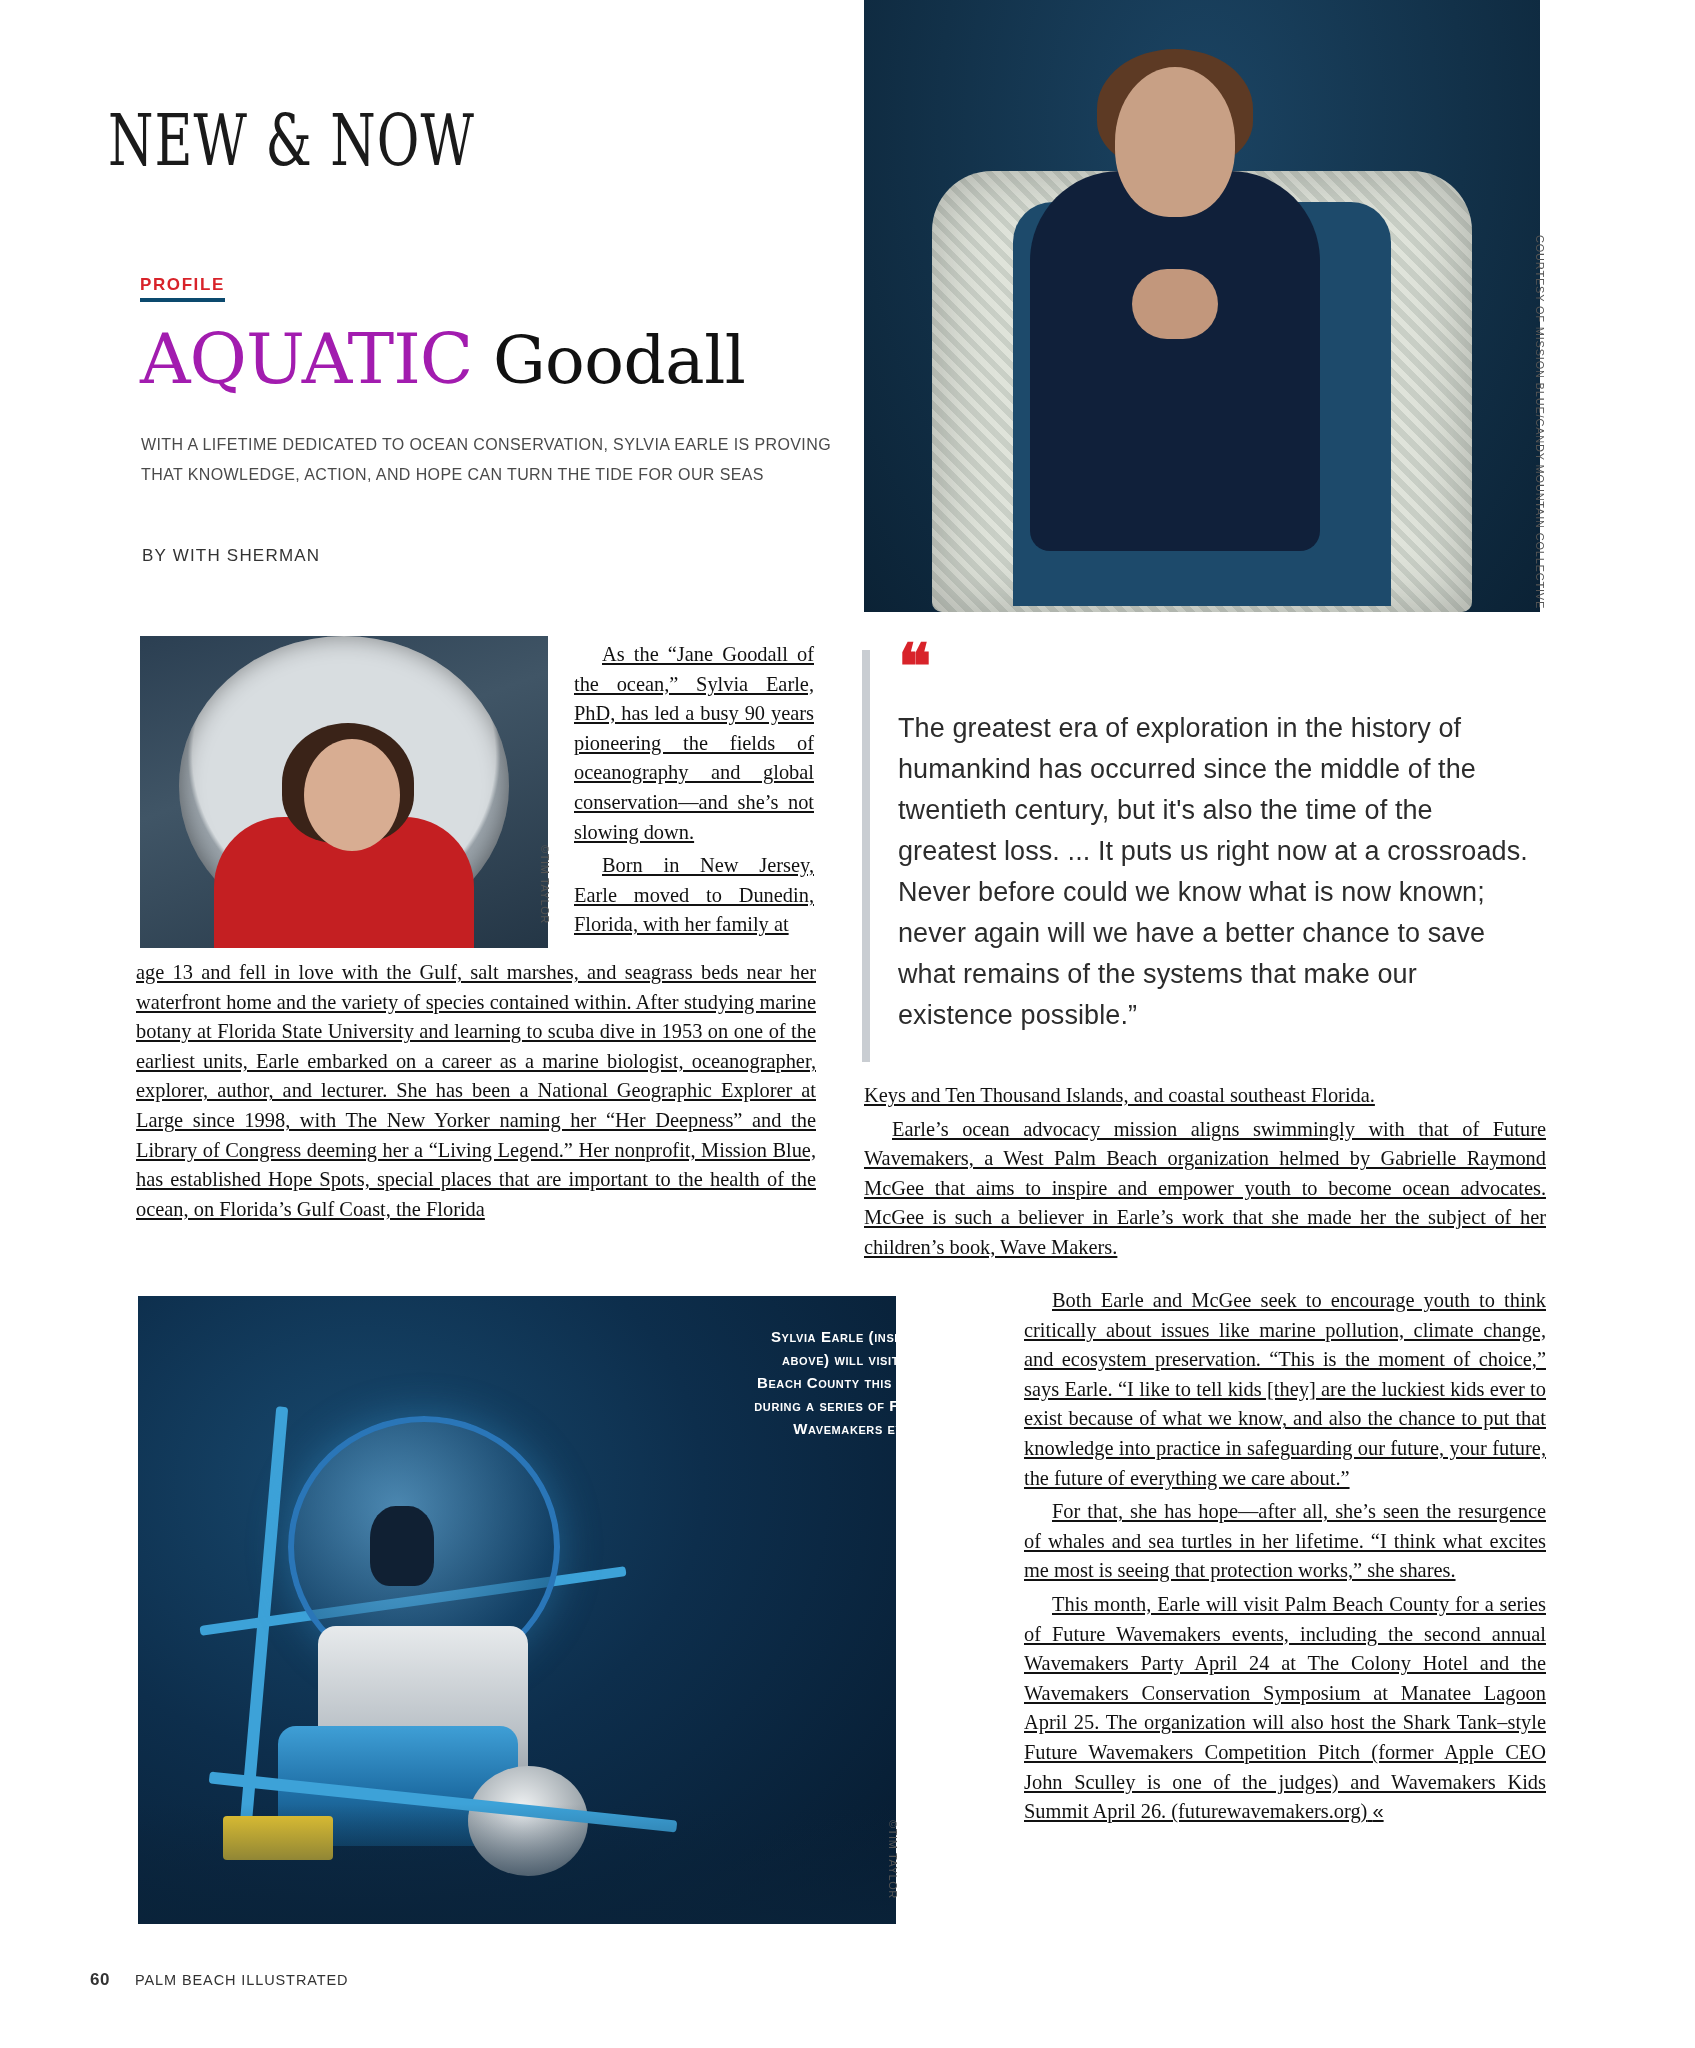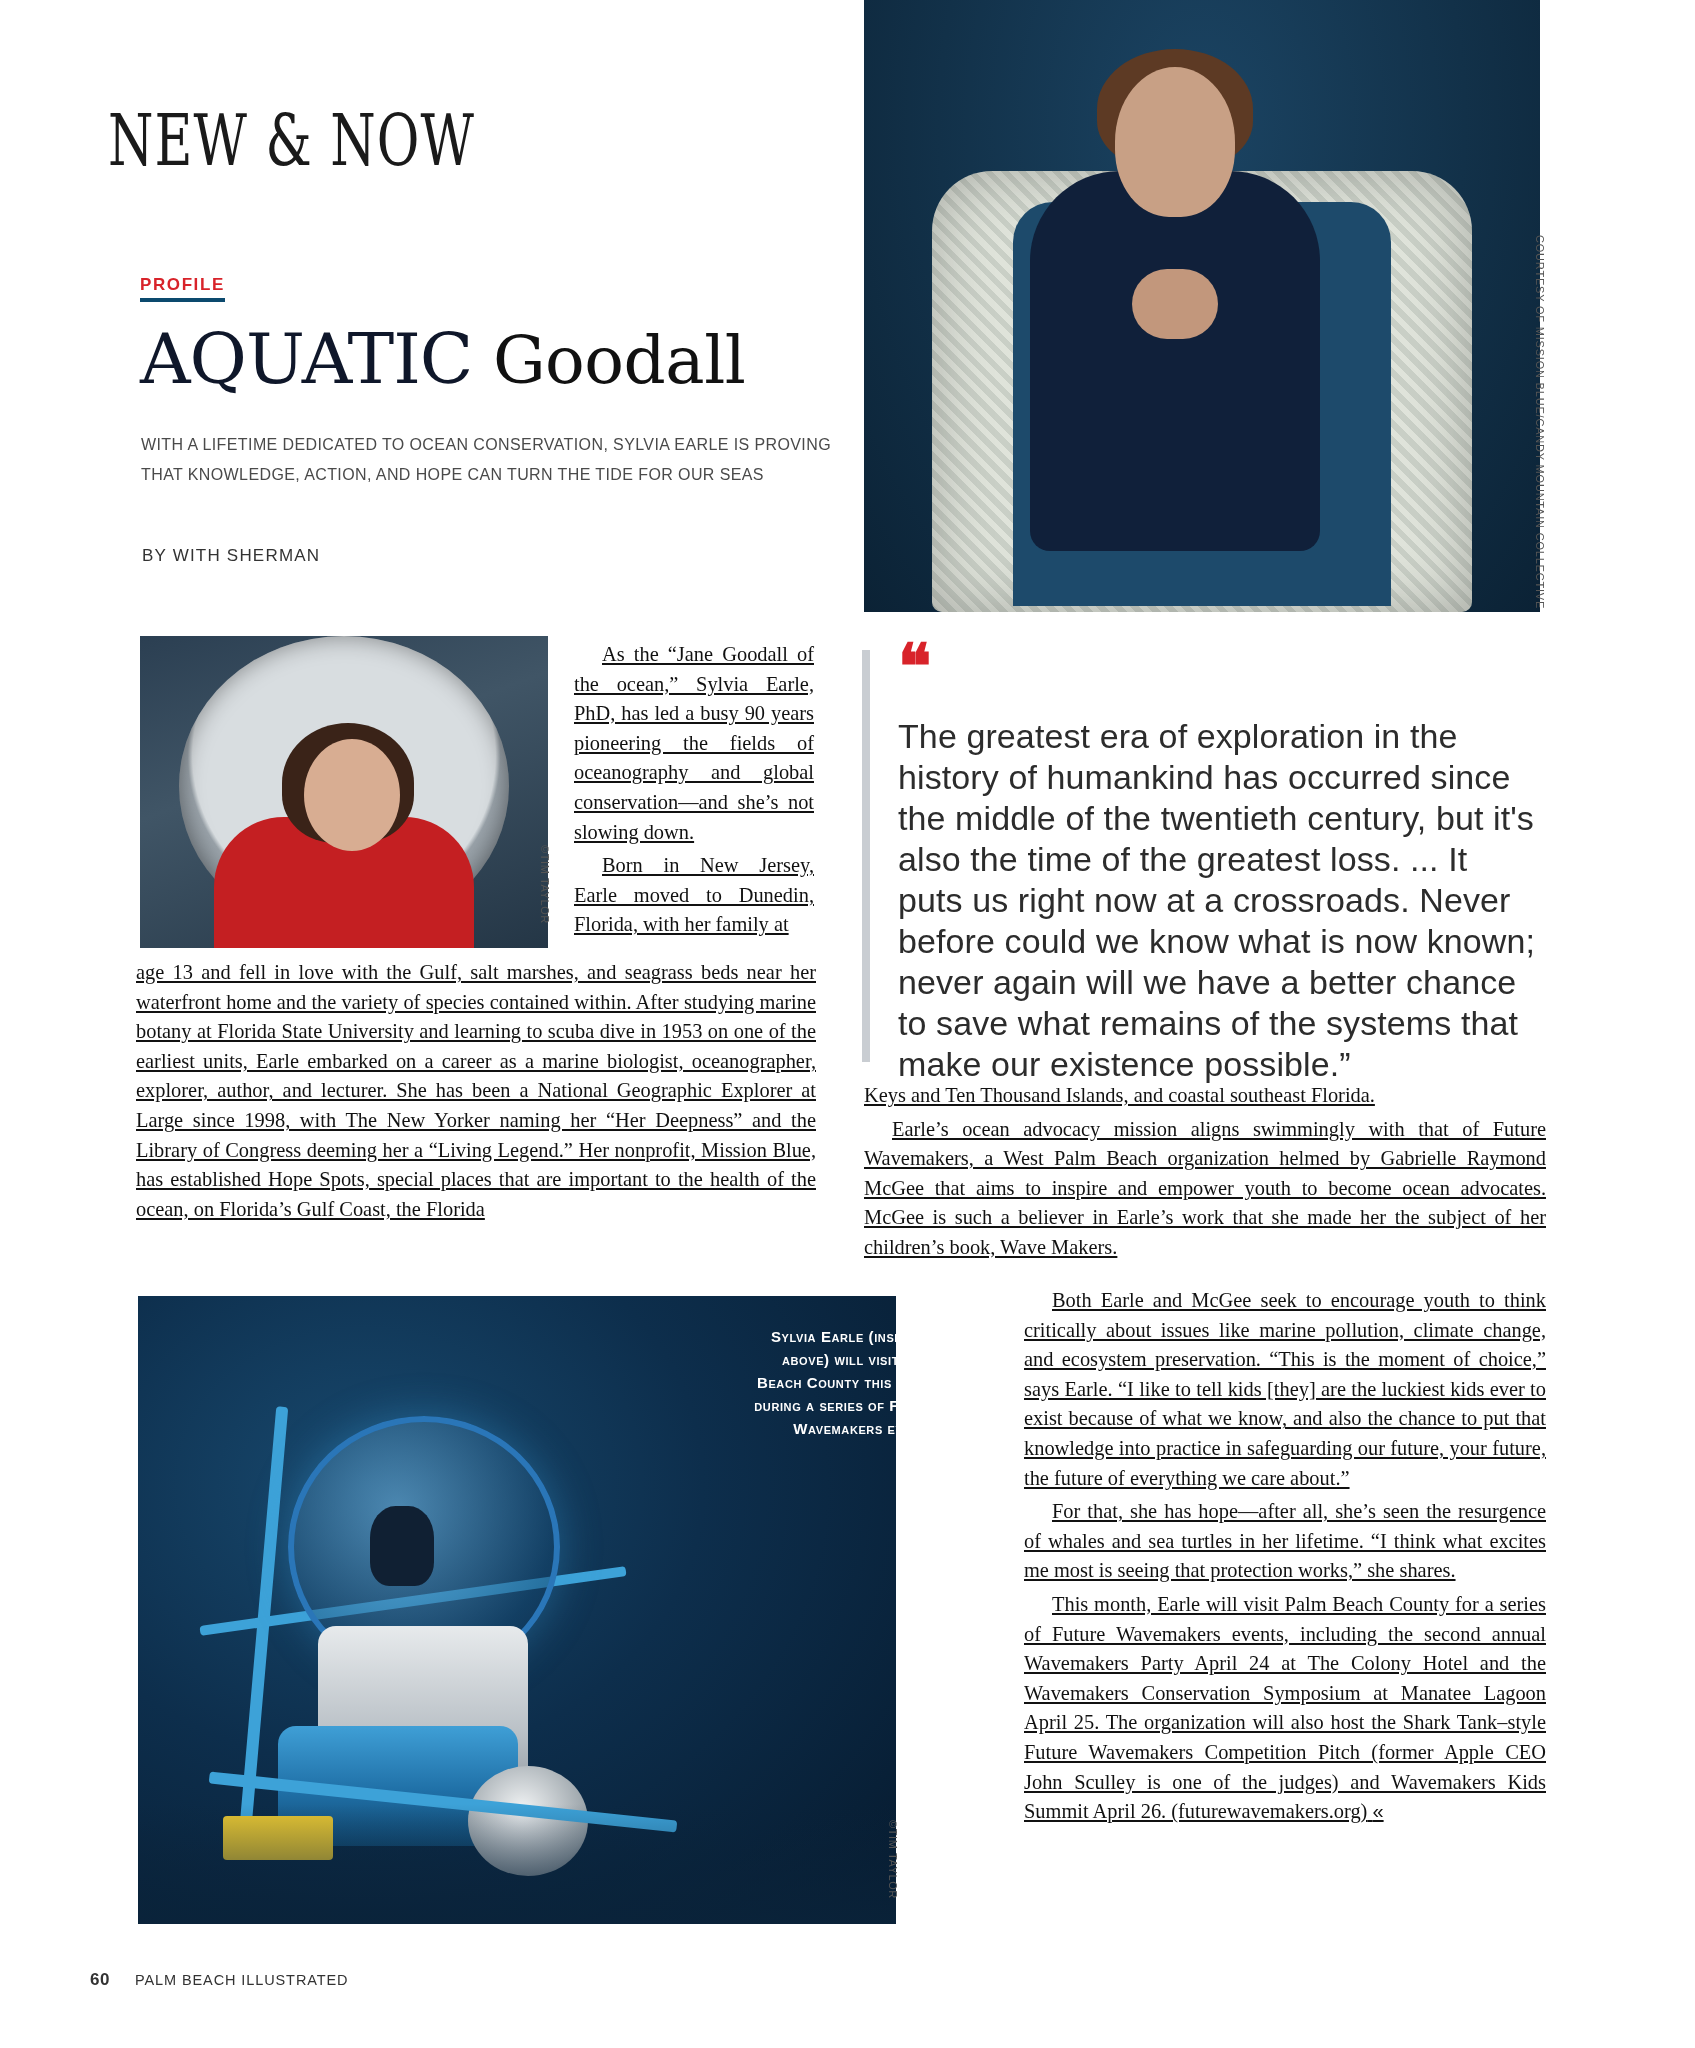--- a/index.html
+++ b/index.html
@@ -53,21 +53,21 @@
     width: 700px;
     font-family: "DejaVu Serif", serif;
     font-size: 0;
     white-space: nowrap;
   }
   .headline .hl-strong {
     font-family: "DejaVu Serif", serif;
     font-size: 70px;
     font-weight: 400;
     letter-spacing: -1px;
-    color: #0f172a;
+    color: #a21caf;
   }
   .headline .hl-light {
     font-family: "DejaVu Serif", serif;
     font-size: 66px;
     font-weight: 400;
     color: #111;
     letter-spacing: -0.5px;
   }
 
   
@@ -298,25 +298,25 @@
     top: 0;
     font-family: "DejaVu Serif", serif;
     font-size: 62px;
     line-height: 1;
     color: #d8232a;
     font-weight: 700;
   }
   .pullquote-text {
     position: absolute;
     left: 36px;
-    top: 80px;
+    top: 72px;
     width: 640px;
     font-family: "Liberation Sans", sans-serif;
     font-weight: 300;
-    font-size: 34px;
+    font-size: 27px;
     line-height: 41px;
     color: #2c2c2c;
     letter-spacing: 0.1px;
   }
 
   
   .sub-photo {
     position: absolute;
     left: 138px;
     top: 1296px;

